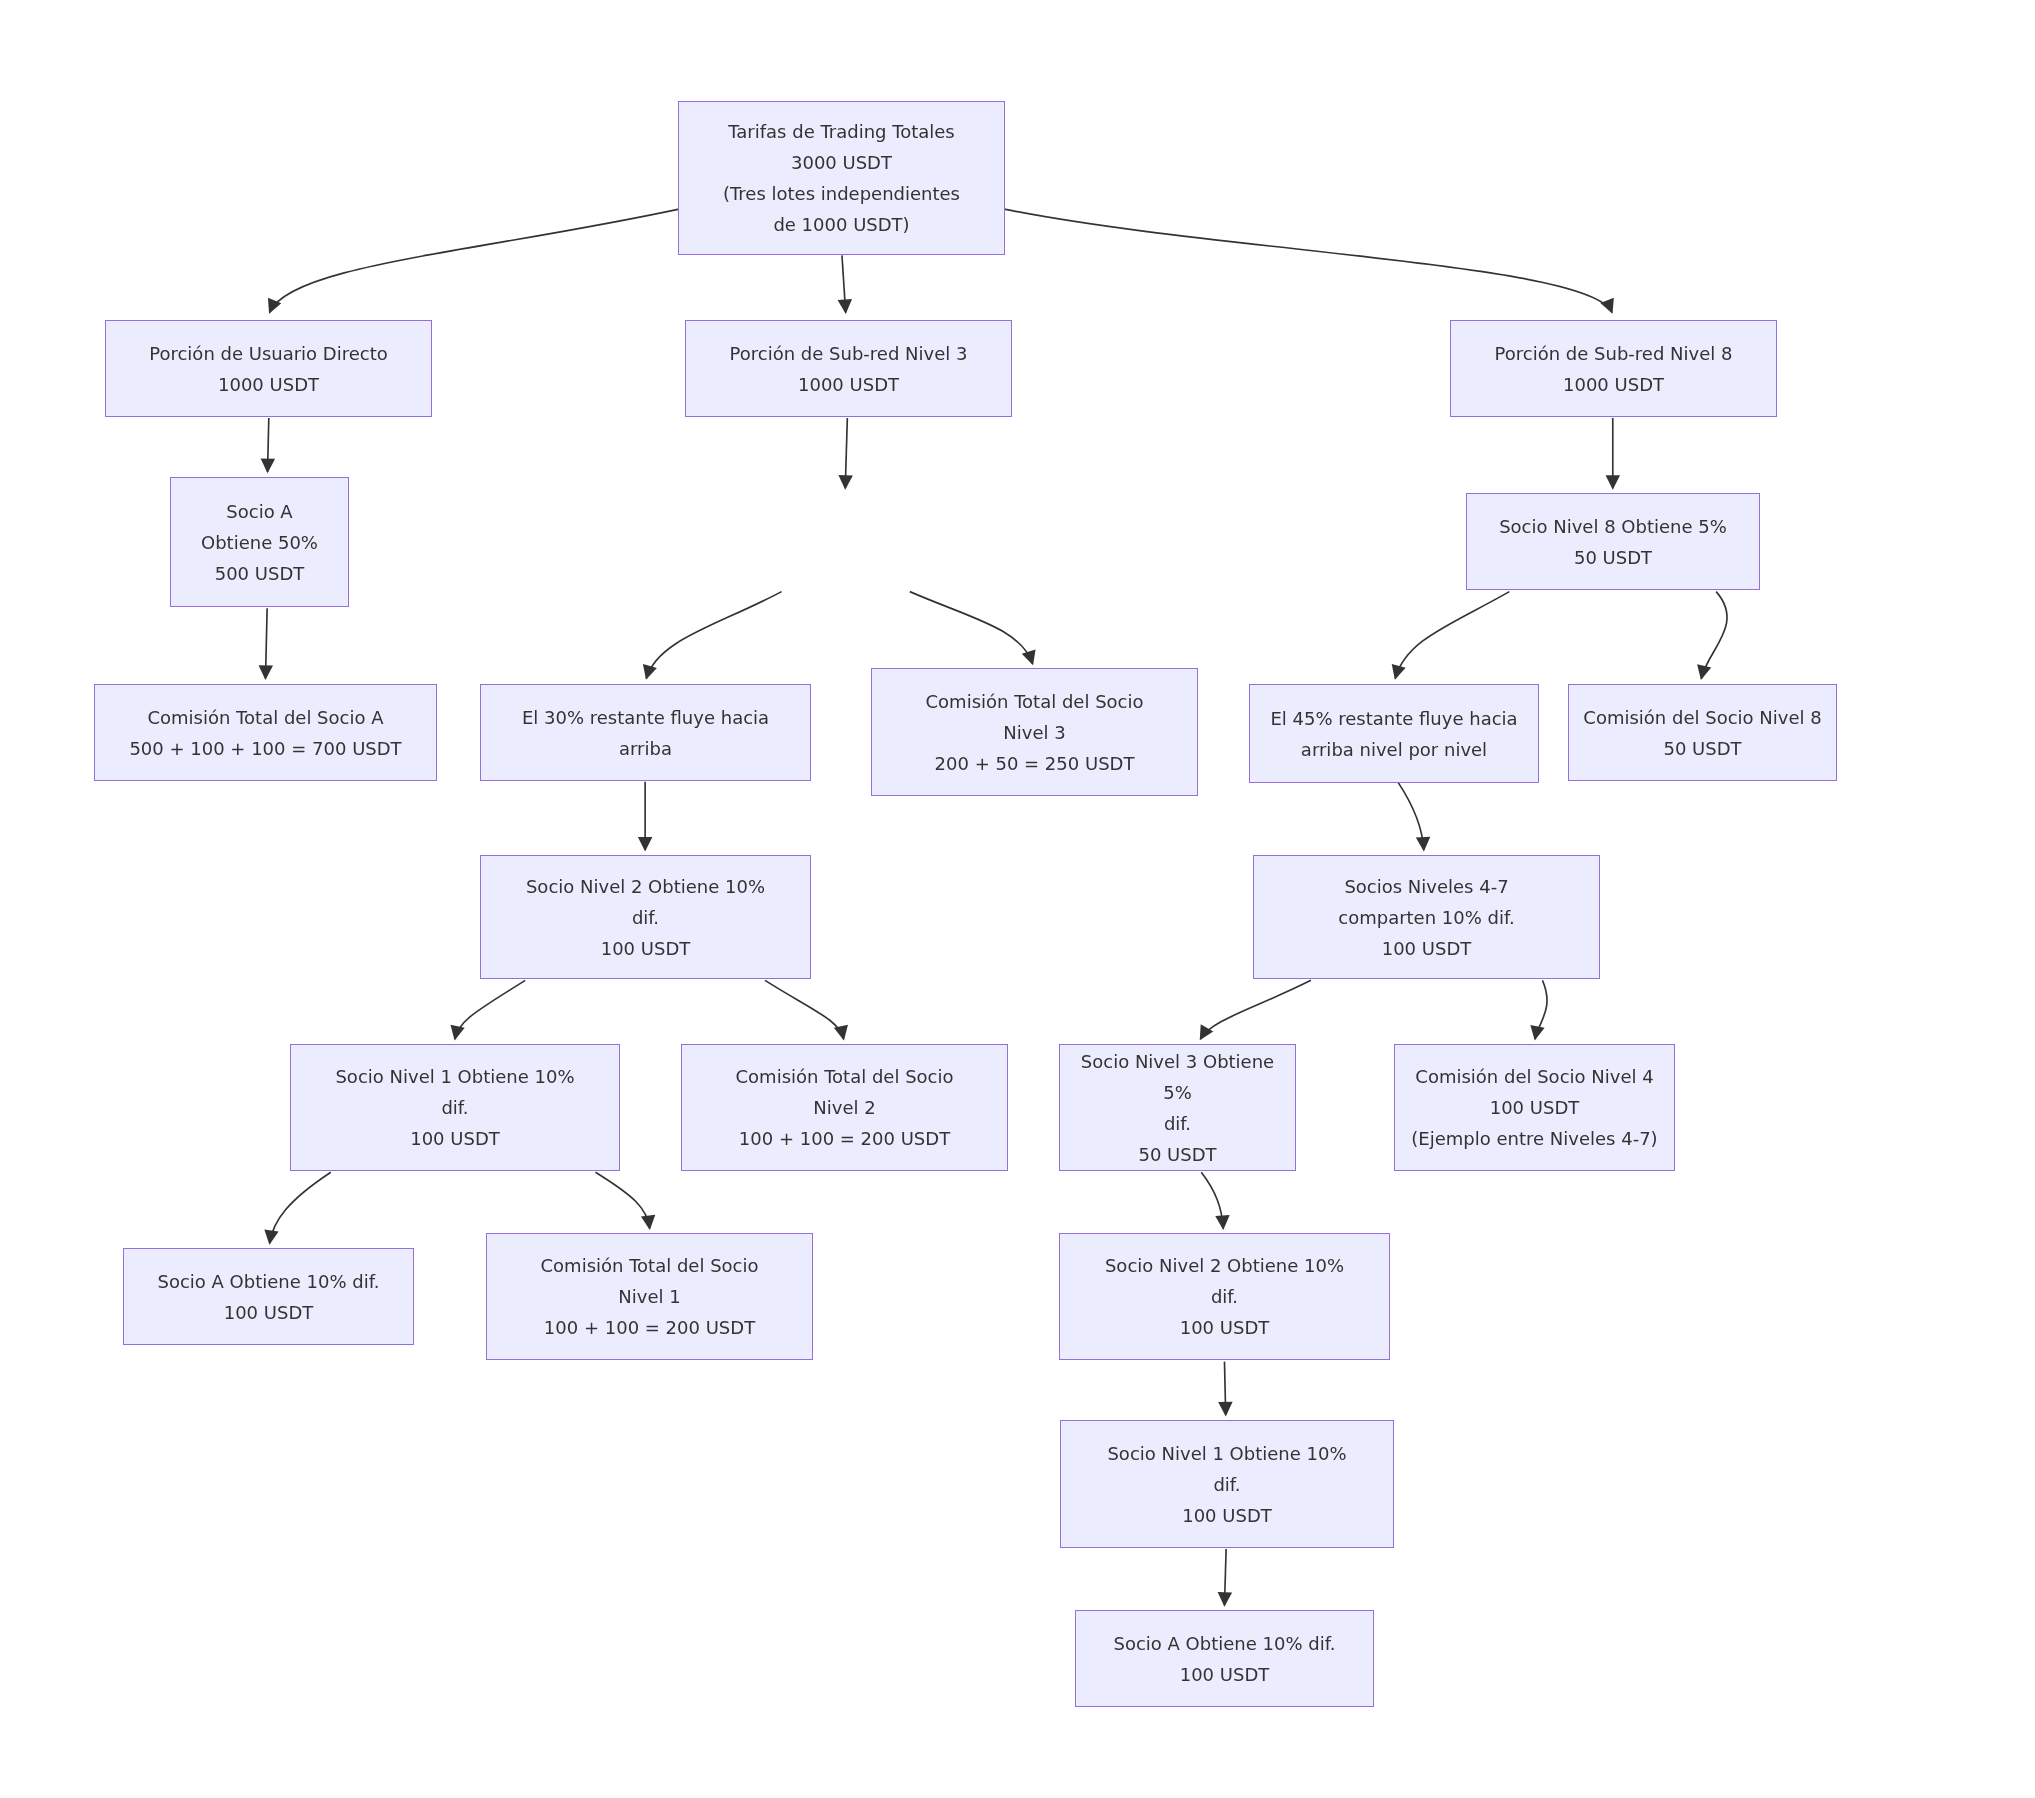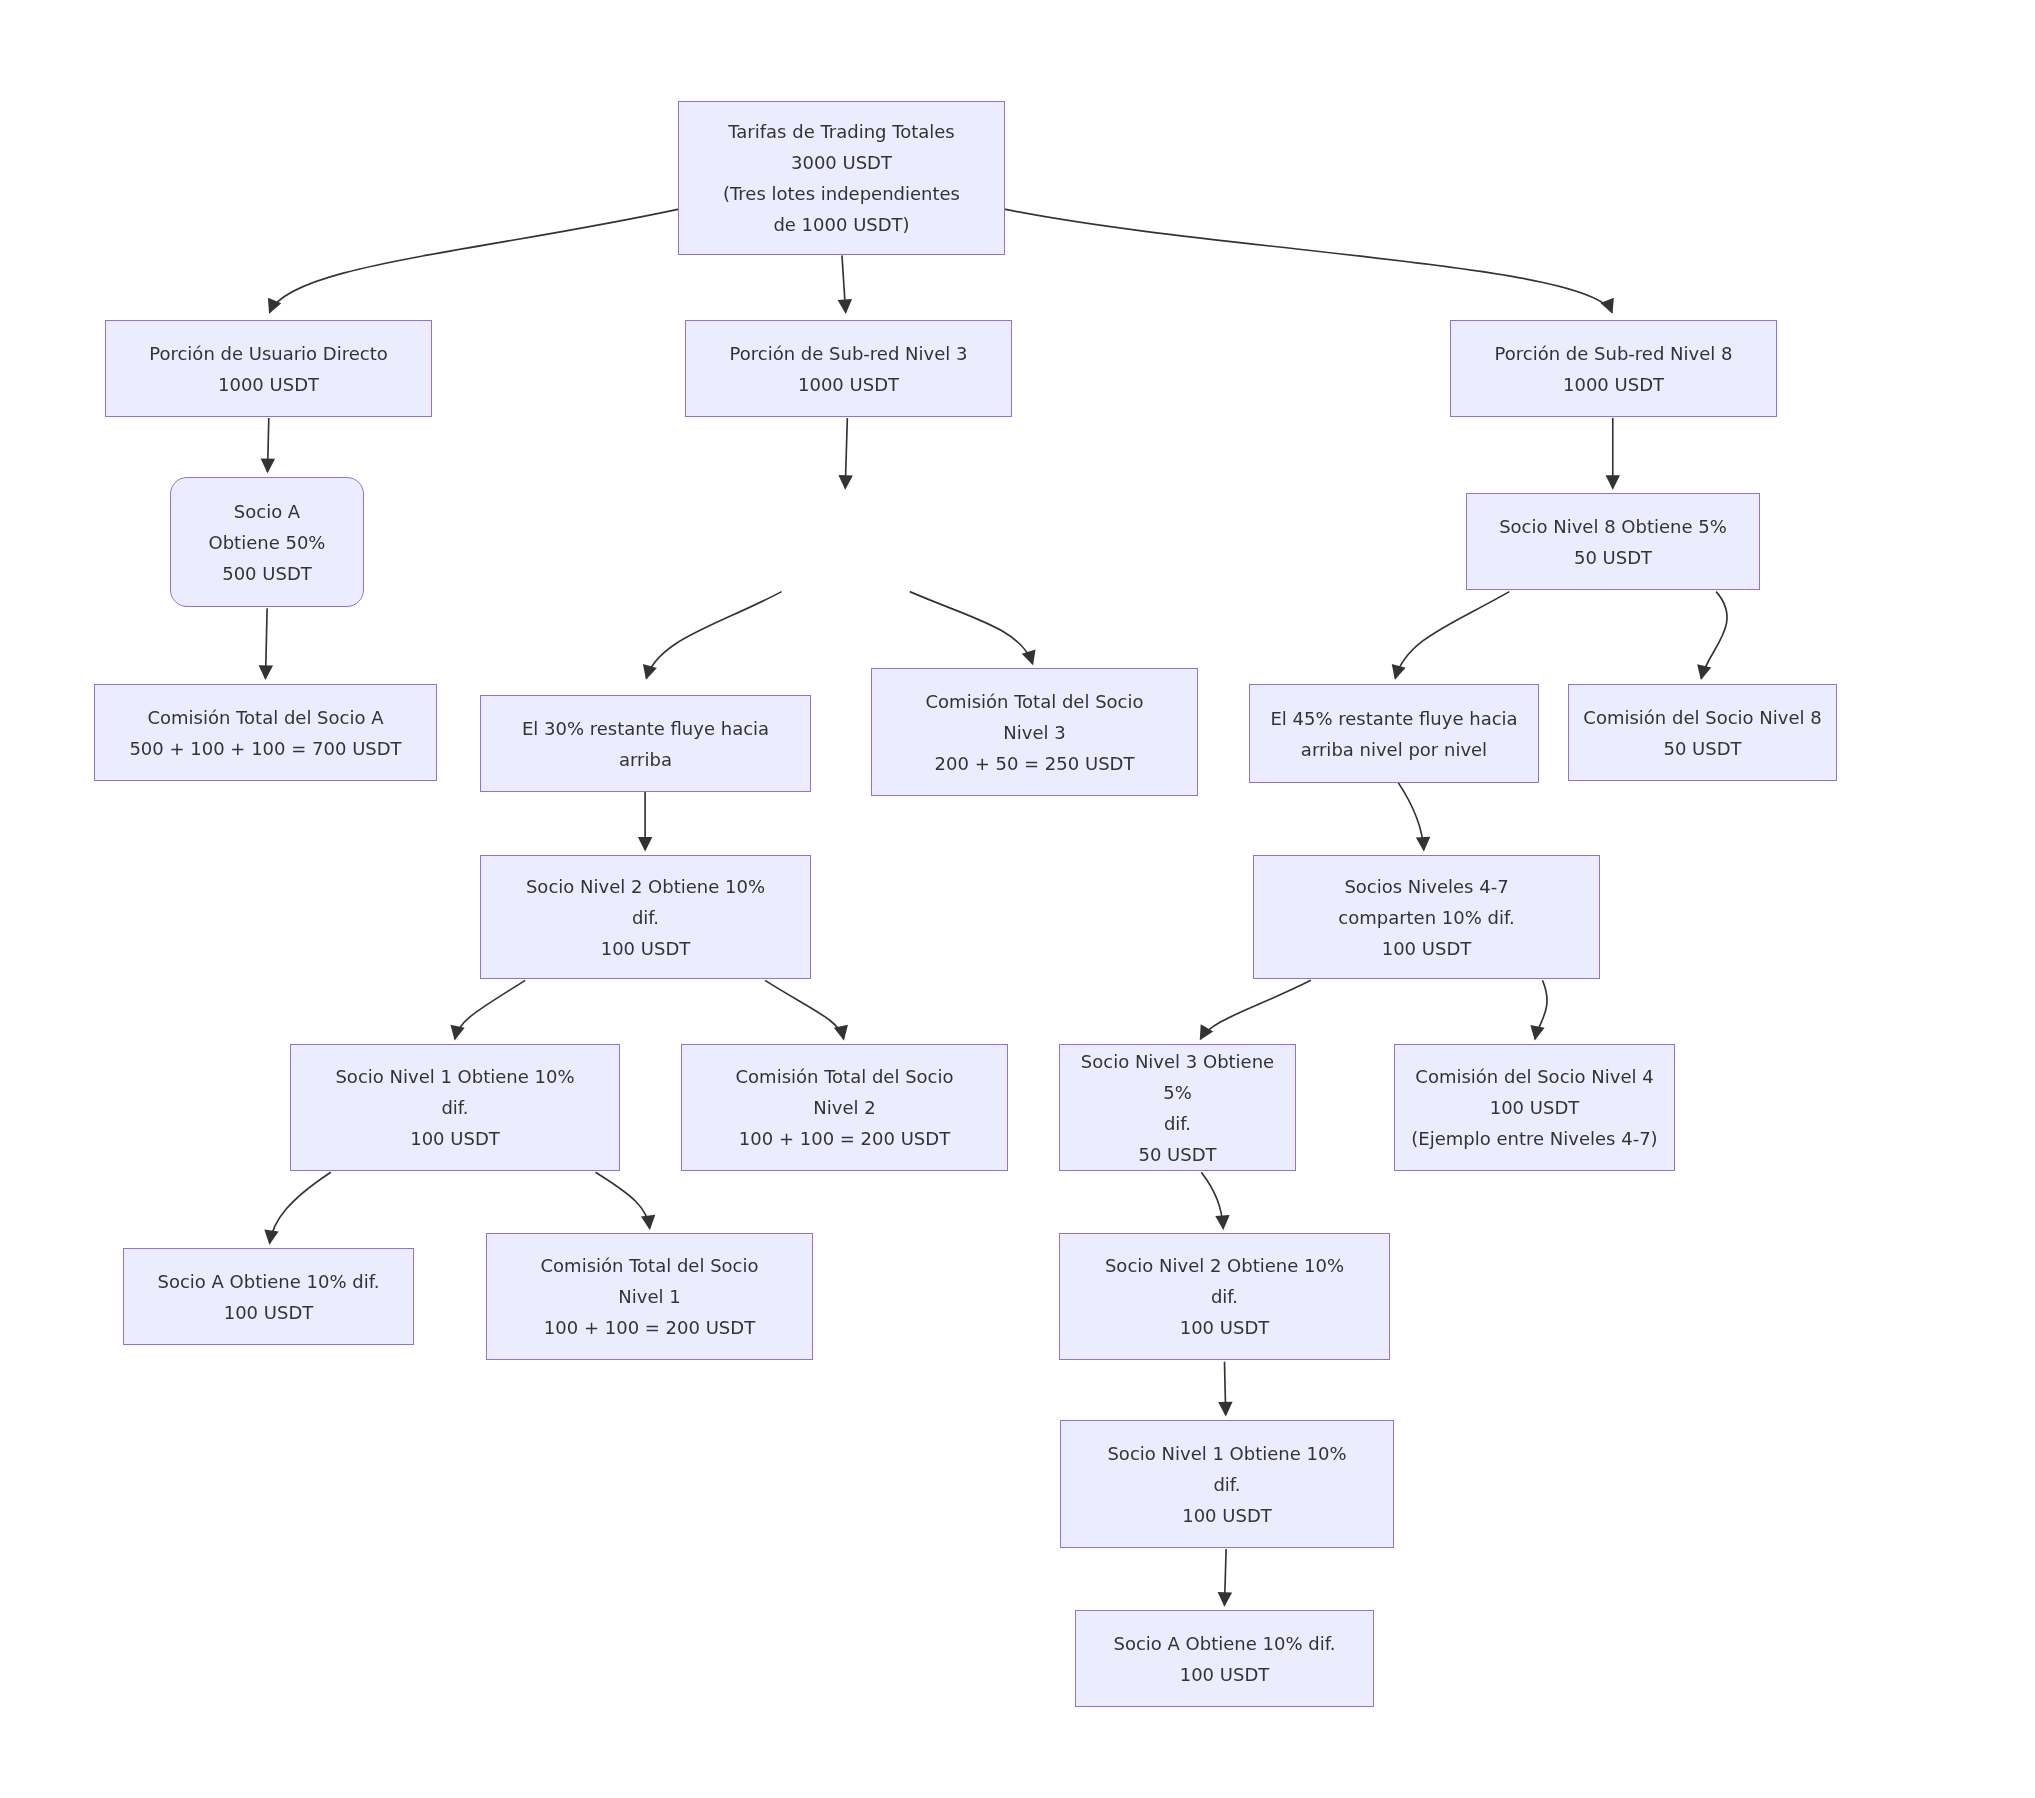--- a/index.html
+++ b/index.html
@@ -27,25 +27,25 @@
     line-height:31px;
     padding:0 4.1px;
     z-index:2;
   }
   .edge{stroke:#333333;stroke-width:4;fill:none;}
   
   #n-root {left:678px;top:101px;width:327px;height:154px;text-align:center;}
   #n-a2   {left:105px; top:320px;width:327px;height:97px;}
   #n-b2   {left:685px;top:320px;width:327px;height:97px;}
   #n-c2   {left:1450px;top:320px;width:327px;height:97px;}
-  #n-a3   {left:170px; top:477px;width:194px;height:130px;border-radius:17px;}
+  #n-a3   {left:170px; top:477px;width:179px;height:130px;}
   #n-b3   {left:685px;top:493px;width:323px;height:97px;}
   #n-c3   {left:1466px;top:493px;width:294px;height:97px;}
   #n-a4   {left:94px; top:684px;width:343px;height:97px;}
-  #n-b4a  {left:480px;top:684px;width:331px;height:97px;margin-top:11px;}
+  #n-b4a  {left:480px;top:684px;width:331px;height:97px;}
   #n-b4b  {left:871px;top:668px;width:327px;height:128px;}
   #n-c4a  {left:1249px;top:684px;width:290px;height:99px;}
   #n-c4b  {left:1568px;top:684px;width:269px;height:97px;}
   #n-b5   {left:480px;top:855px;width:331px;height:124px;}
   #n-c5   {left:1253px;top:855px;width:347px;height:124px;}
   #n-b6a  {left:290px; top:1044px;width:330px;height:127px;}
   #n-b6b  {left:681px;top:1044px;width:327px;height:127px;}
   #n-c6a  {left:1059px;top:1044px;width:237px;height:127px;}
   #n-c6b  {left:1394px;top:1044px;width:281px;height:127px;}
   #n-b7a  {left:123px; top:1248px;width:291px;height:97px;}

